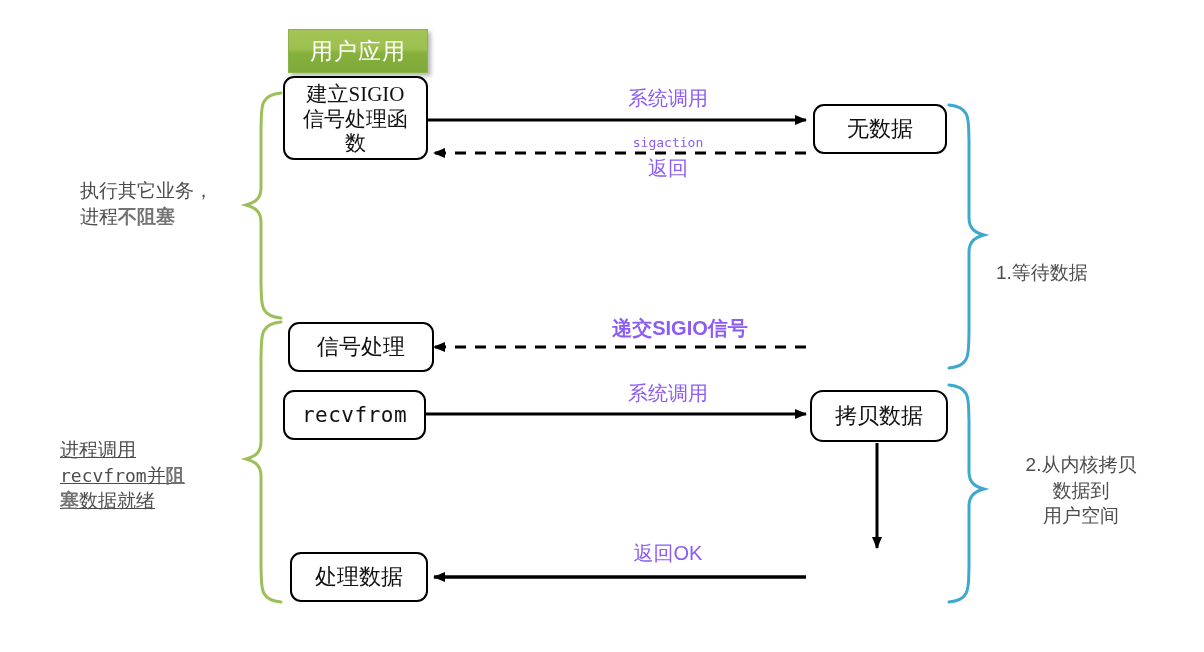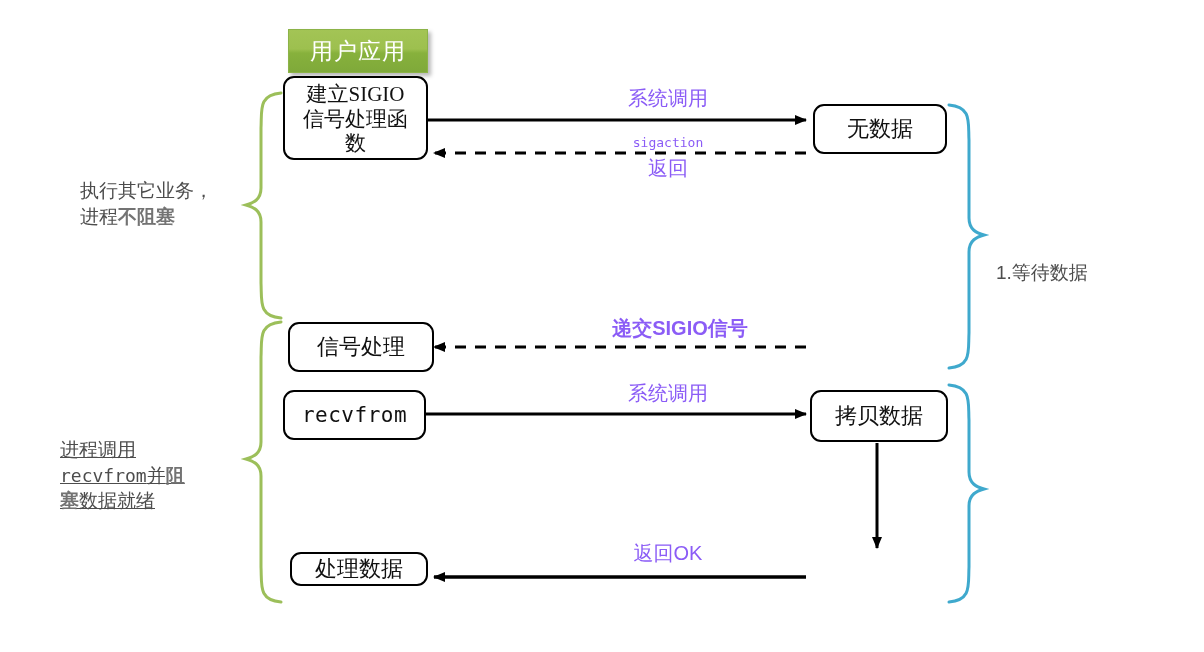--- a/index.html
+++ b/index.html
@@ -170,26 +170,26 @@
       <span><span class="serif-part">建立SIGIO</span></span><br>
       <span>信号处理函</span><br>
       <span>数</span>
     </div>
   </div>
 
   <div class="node" style="left:288px; top:322px; width:146px; height:50px;">信号处理</div>
 
   <div class="node mono" style="left:283px; top:390px; width:143px; height:50px;">recvfrom</div>
 
-  <div class="node" style="left:290px; top:552px; width:138px; height:34px;text-align:center;">处理数据</div>
+  <div class="node" style="left:290px; top:552px; width:138px; height:50px;text-align:center;">处理数据</div>
 
   <div class="node" style="left:813px; top:104px; width:134px; height:50px;">无数据</div>
 
 
-  <div class="node" style="left:810px; top:390px; width:138px; height:52px;">拷贝数据</div>
+  <div class="node" style="left:810px; top:390px; width:138px; height:52px;border-radius:13px;">拷贝数据</div>
 
 
   <div class="lbl" style="left:528px; top:62px; width:280px;">
     <div>系统调用</div>
     <div class="mono">sigaction</div>
   </div>
 
   <div class="lbl" style="left:528px; top:156px; width:280px;">返回</div>
 
   <div class="lbl" style="left:540px; top:316px; width:280px;font-weight:bold;">递交SIGIO信号</div>
@@ -210,14 +210,19 @@
     <div>
       <span class="mono">recvfrom</span><span>并</span><b>阻</b>
     </div>
     <div>
       <b>塞</b><span>数据就绪</span>
     </div>
   </div>
 
   <div class="side side-right" style="left:996px; top:240px; width:180px; text-align:left;margin-top:20px;">1.等待数据</div>
 
+  <div class="side side-right" style="left:996px; top:452px; width:170px;">
+    <div>2.从内核拷贝</div>
+    <div>数据到</div>
+    <div>用户空间</div>
+  </div>
 
 </div>
 
 </body></html>

